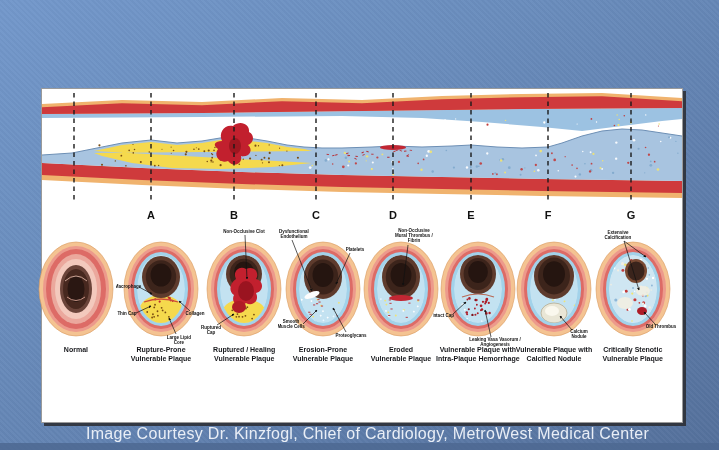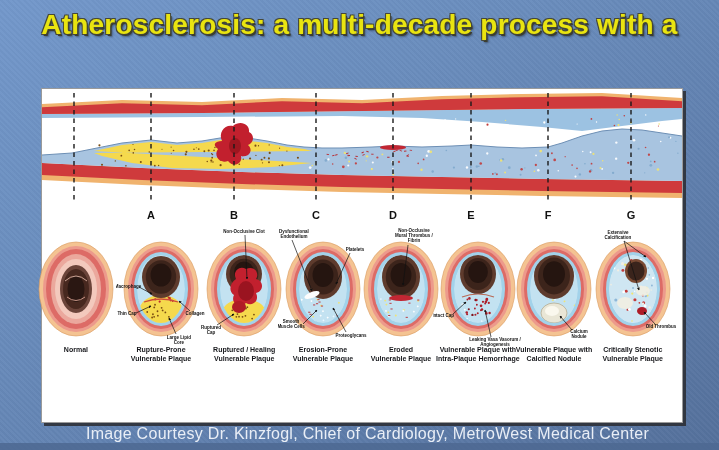--- a/index.html
+++ b/index.html
@@ -38,21 +38,20 @@
   #caption{
     position:absolute;left:8px;top:424px;width:100%;height:20px;line-height:20px;
     text-align:center;font-size:16px;color:#e9eef6;letter-spacing:.3px;
   }
 </style>
 </head>
 <body>
 
 <div id="slide">
   <div id="title">
-    <div>Atherosclerosis: a multi-decade process with a</div>
   </div>
 
   <div id="panel">
     <svg id="long-art" viewBox="0 0 640 132">
         <path d="M0,13 L 80,9 L 160,11 L 240,7 L 320,9 L 400,5 L 480,3 L 560,2 L 640,7 L 640,17 L 480,18 L 320,20 L 160,22 L 0,23 Z" fill="#f0b36e"></path>
         <path d="M0,23 L 160,22 L 320,20 L 480,18 L 640,17 L 640,28 L 620,30 L 580,35 L 540,40 L 500,36 L 440,31 L 380,27 L 300,25 L 160,26 L 0,27 Z" fill="#9cc2e2"></path>
         <path d="M0,16.2 L 80,12.2 L 160,14.2 L 240,10.2 L 320,12.2 L 400,8.2 L 480,6.2 L 560,5.2 L 640,10.2 L 640,17 L 480,18 L 320,20 L 160,22 L 0,23 Z" fill="#cf3a3c"></path>
         <path d="M0,72 L 100,77 L 200,81 L 300,84 L 400,86 L 500,88 L 640,90 L 640,107 L 500,105 L 400,103 L 300,101 L 200,98 L 100,94 L 0,89 Z" fill="#f0b36e"></path>
         <path d="M0,72 L 100,77 L 200,81 L 300,84 L 400,86 L 500,88 L 640,90 L 640,102 L 500,100 L 400,98 L 300,96 L 200,93 L 100,89 L 0,84 Z" fill="#cf3a3c"></path>
         <path d="M0,64 L 30,62 L 55,57 L 80,52 L 109,49 L 135,52 L 160,50 L 178,47 L 192,46 L 206,47 L 225,50 L 245,54 L 262,56 L 280,57 L 300,57 L 330,56 L 351,55 L 380,56 L 410,55 L 429,54 L 455,56 L 480,57 L 506,56 L 520,52 L 540,45 L 560,40 L 580,38 L 600,39 L 620,42 L 640,45 L 640,90 L 500,88 L 400,86 L 300,84 L 200,81 L 100,77 L 0,72 Z" fill="#a8c4e0"></path>

